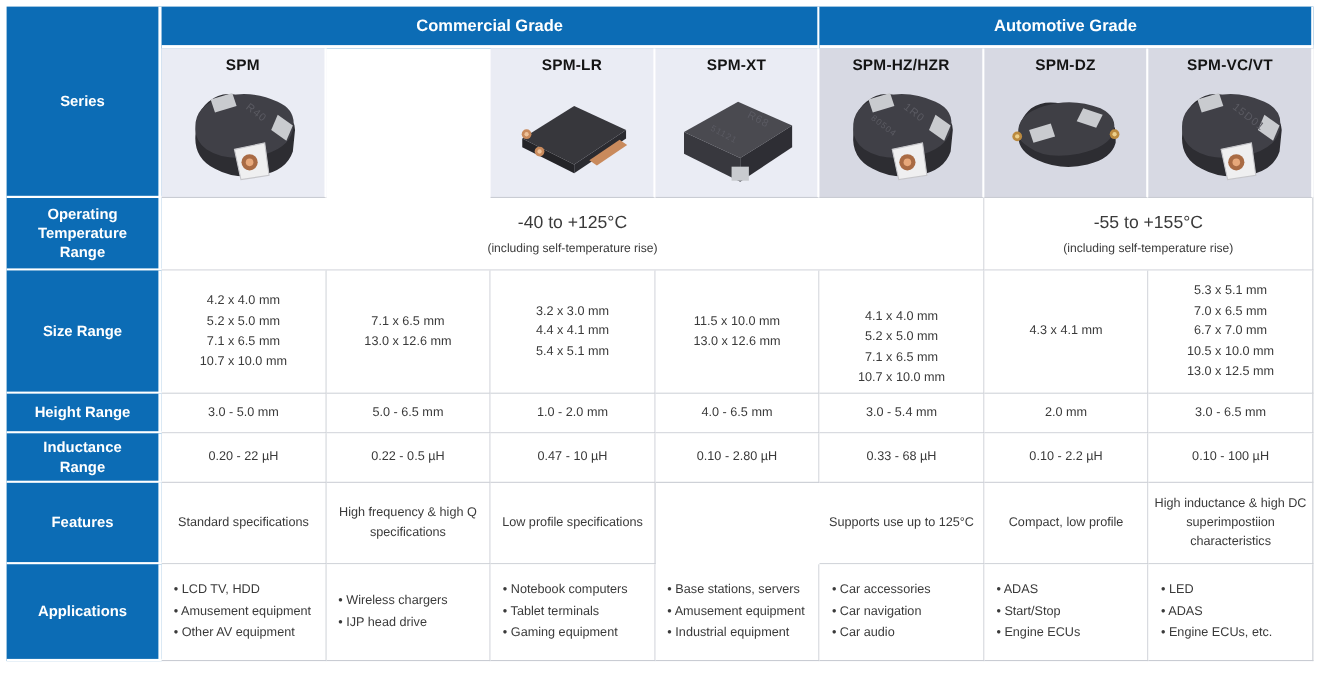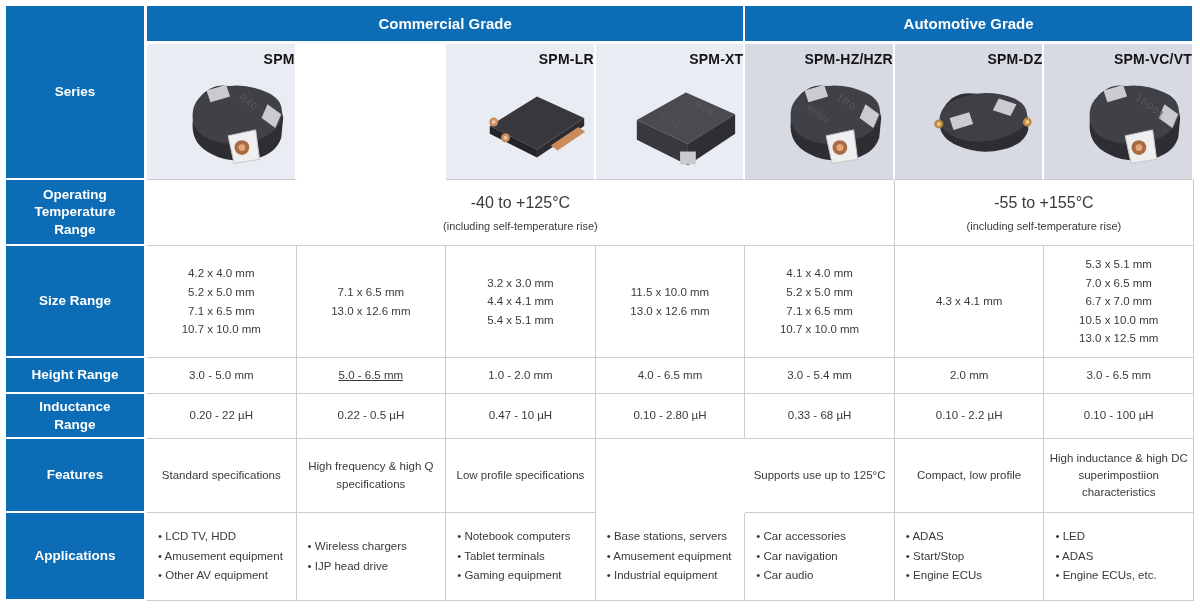--- a/index.html
+++ b/index.html
@@ -18,21 +18,21 @@
     border-right:3px solid #fff;border-bottom:2px solid #fff;
     padding:0 12px;line-height:1.3;box-sizing:border-box;
   }
   .gradecell{
     background:#0c6cb5;color:#fff;font-weight:bold;font-size:15px;
     display:flex;align-items:center;justify-content:center;
     border-right:2px solid #fff;border-bottom:3px solid #fff;box-sizing:border-box;
   }
   
   .seriescell{
-    display:flex;flex-direction:column;align-items:flex-end;
+    display:flex;flex-direction:column;align-items:center;
     border-right:2px solid #fff;border-bottom:1px solid #c9ccd3;
     padding-top:7px;box-sizing:border-box;
   }
   .seriescell.commercial{background:#eaecf4;}
   .seriescell.automotive{background:#d7d9e3;}
   .series-name{font-weight:bold;font-size:14px;color:#141414;letter-spacing:.2px;}
   .photo{flex:1;display:flex;align-items:center;justify-content:center;}
   
   .cell{
     background:#fff;border-right:1px solid #c9ccd3;border-bottom:1px solid #c9ccd3;
@@ -171,38 +171,38 @@
       </div>
       <div class="cell sizecell" style="grid-area: 4 / 4;">
         <div class="line">3.2 x 3.0 mm</div>
         <div class="line">4.4 x 4.1 mm</div>
         <div class="line">5.4 x 5.1 mm</div>
       </div>
       <div class="cell sizecell" style="grid-area: 4 / 5;">
         <div class="line">11.5 x 10.0 mm</div>
         <div class="line">13.0 x 12.6 mm</div>
       </div>
-      <div class="cell sizecell" style="grid-area: 4 / 6;">
+      <div class="cell sizecell" style="grid-area: 4 / 6; justify-content: flex-end;">
         <div class="line">4.1 x 4.0 mm</div>
         <div class="line">5.2 x 5.0 mm</div>
         <div class="line">7.1 x 6.5 mm</div>
         <div class="line">10.7 x 10.0 mm</div>
       </div>
       <div class="cell sizecell" style="grid-area: 4 / 7;">
         <div class="line">4.3 x 4.1 mm</div>
       </div>
       <div class="cell sizecell" style="grid-area: 4 / 8;">
         <div class="line">5.3 x 5.1 mm</div>
         <div class="line">7.0 x 6.5 mm</div>
         <div class="line">6.7 x 7.0 mm</div>
         <div class="line">10.5 x 10.0 mm</div>
         <div class="line">13.0 x 12.5 mm</div>
       </div>
       <div class="cell" style="grid-area: 5 / 2;">3.0 - 5.0 mm</div>
-      <div class="cell" style="grid-area: 5 / 3; text-decoration: underline;">5.0 - 6.5 mm</div>
+      <div class="cell" style="grid-area: 5 / 3;">5.0 - 6.5 mm</div>
       <div class="cell" style="grid-area: 5 / 4;">1.0 - 2.0 mm</div>
       <div class="cell" style="grid-area: 5 / 5;">4.0 - 6.5 mm</div>
       <div class="cell" style="grid-area: 5 / 6;">3.0 - 5.4 mm</div>
       <div class="cell" style="grid-area: 5 / 7;">2.0 mm</div>
       <div class="cell" style="grid-area: 5 / 8;">3.0 - 6.5 mm</div>
       <div class="cell" style="grid-area: 6 / 2; text-align: center;">0.20 - 22 µH</div>
       <div class="cell" style="grid-area: 6 / 3;">0.22 - 0.5 µH</div>
       <div class="cell" style="grid-area: 6 / 4;">0.47 - 10 µH</div>
       <div class="cell" style="grid-area: 6 / 5;">0.10 - 2.80 µH</div>
       <div class="cell" style="grid-area: 6 / 6;">0.33 - 68 µH</div>

